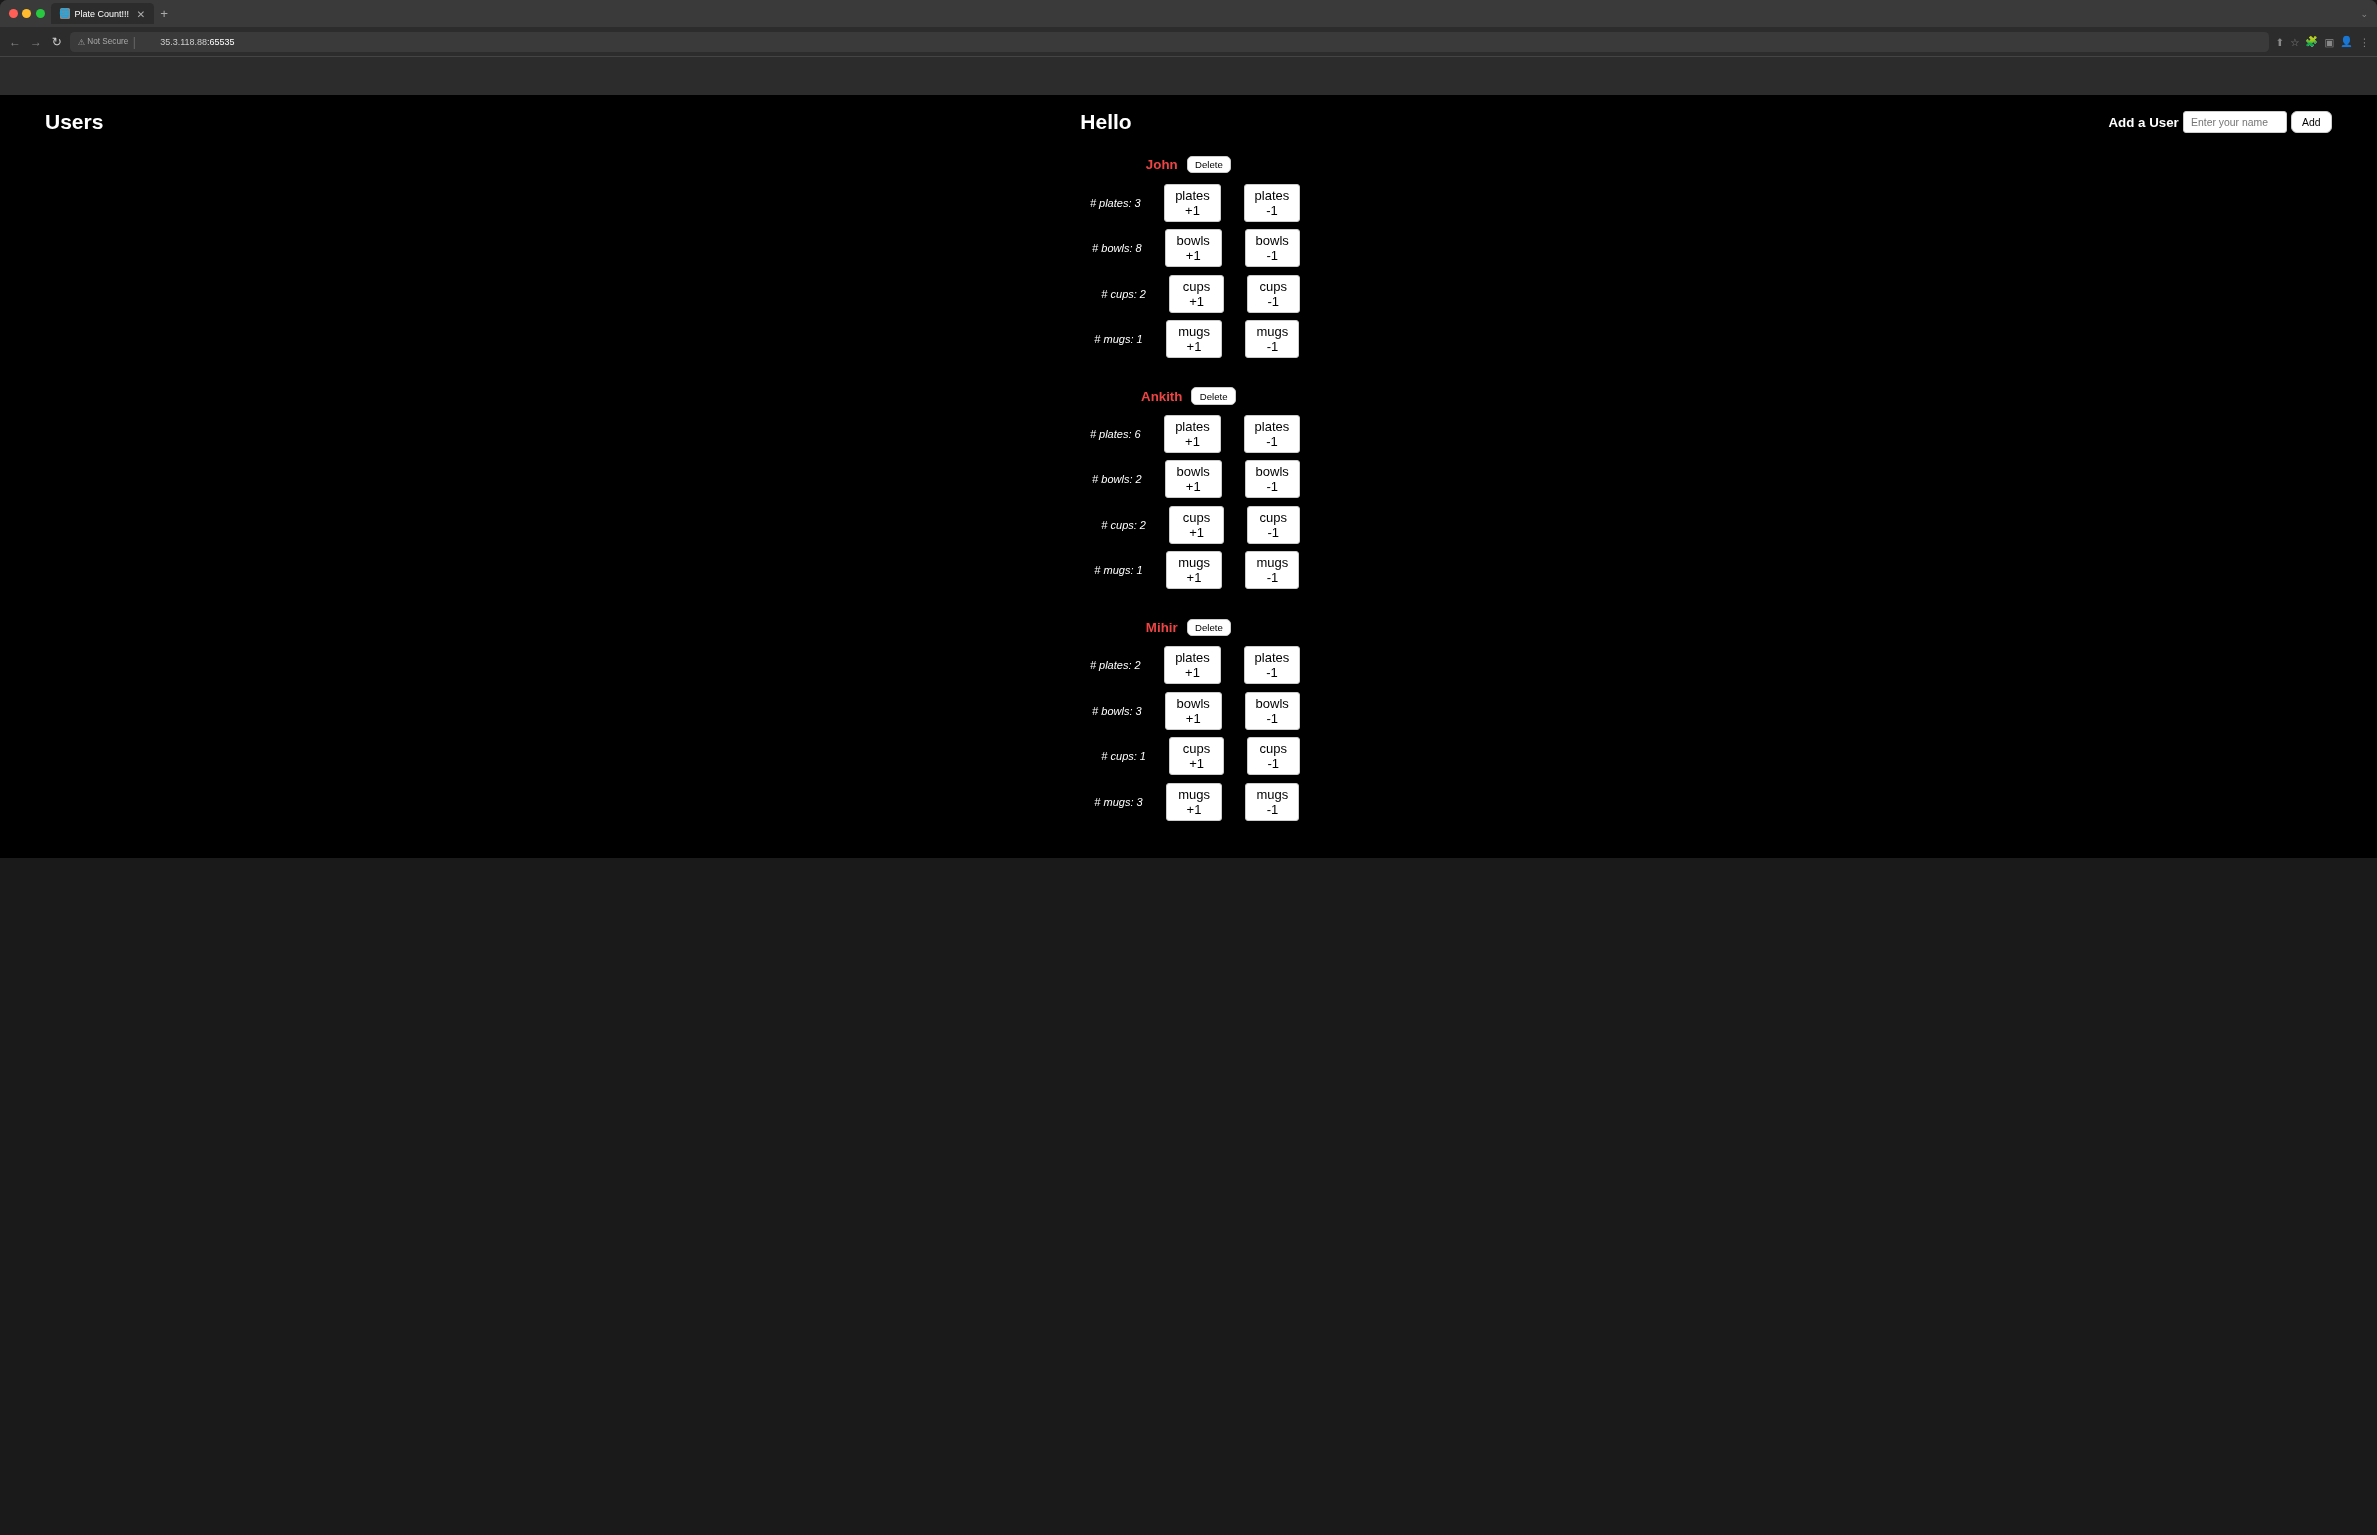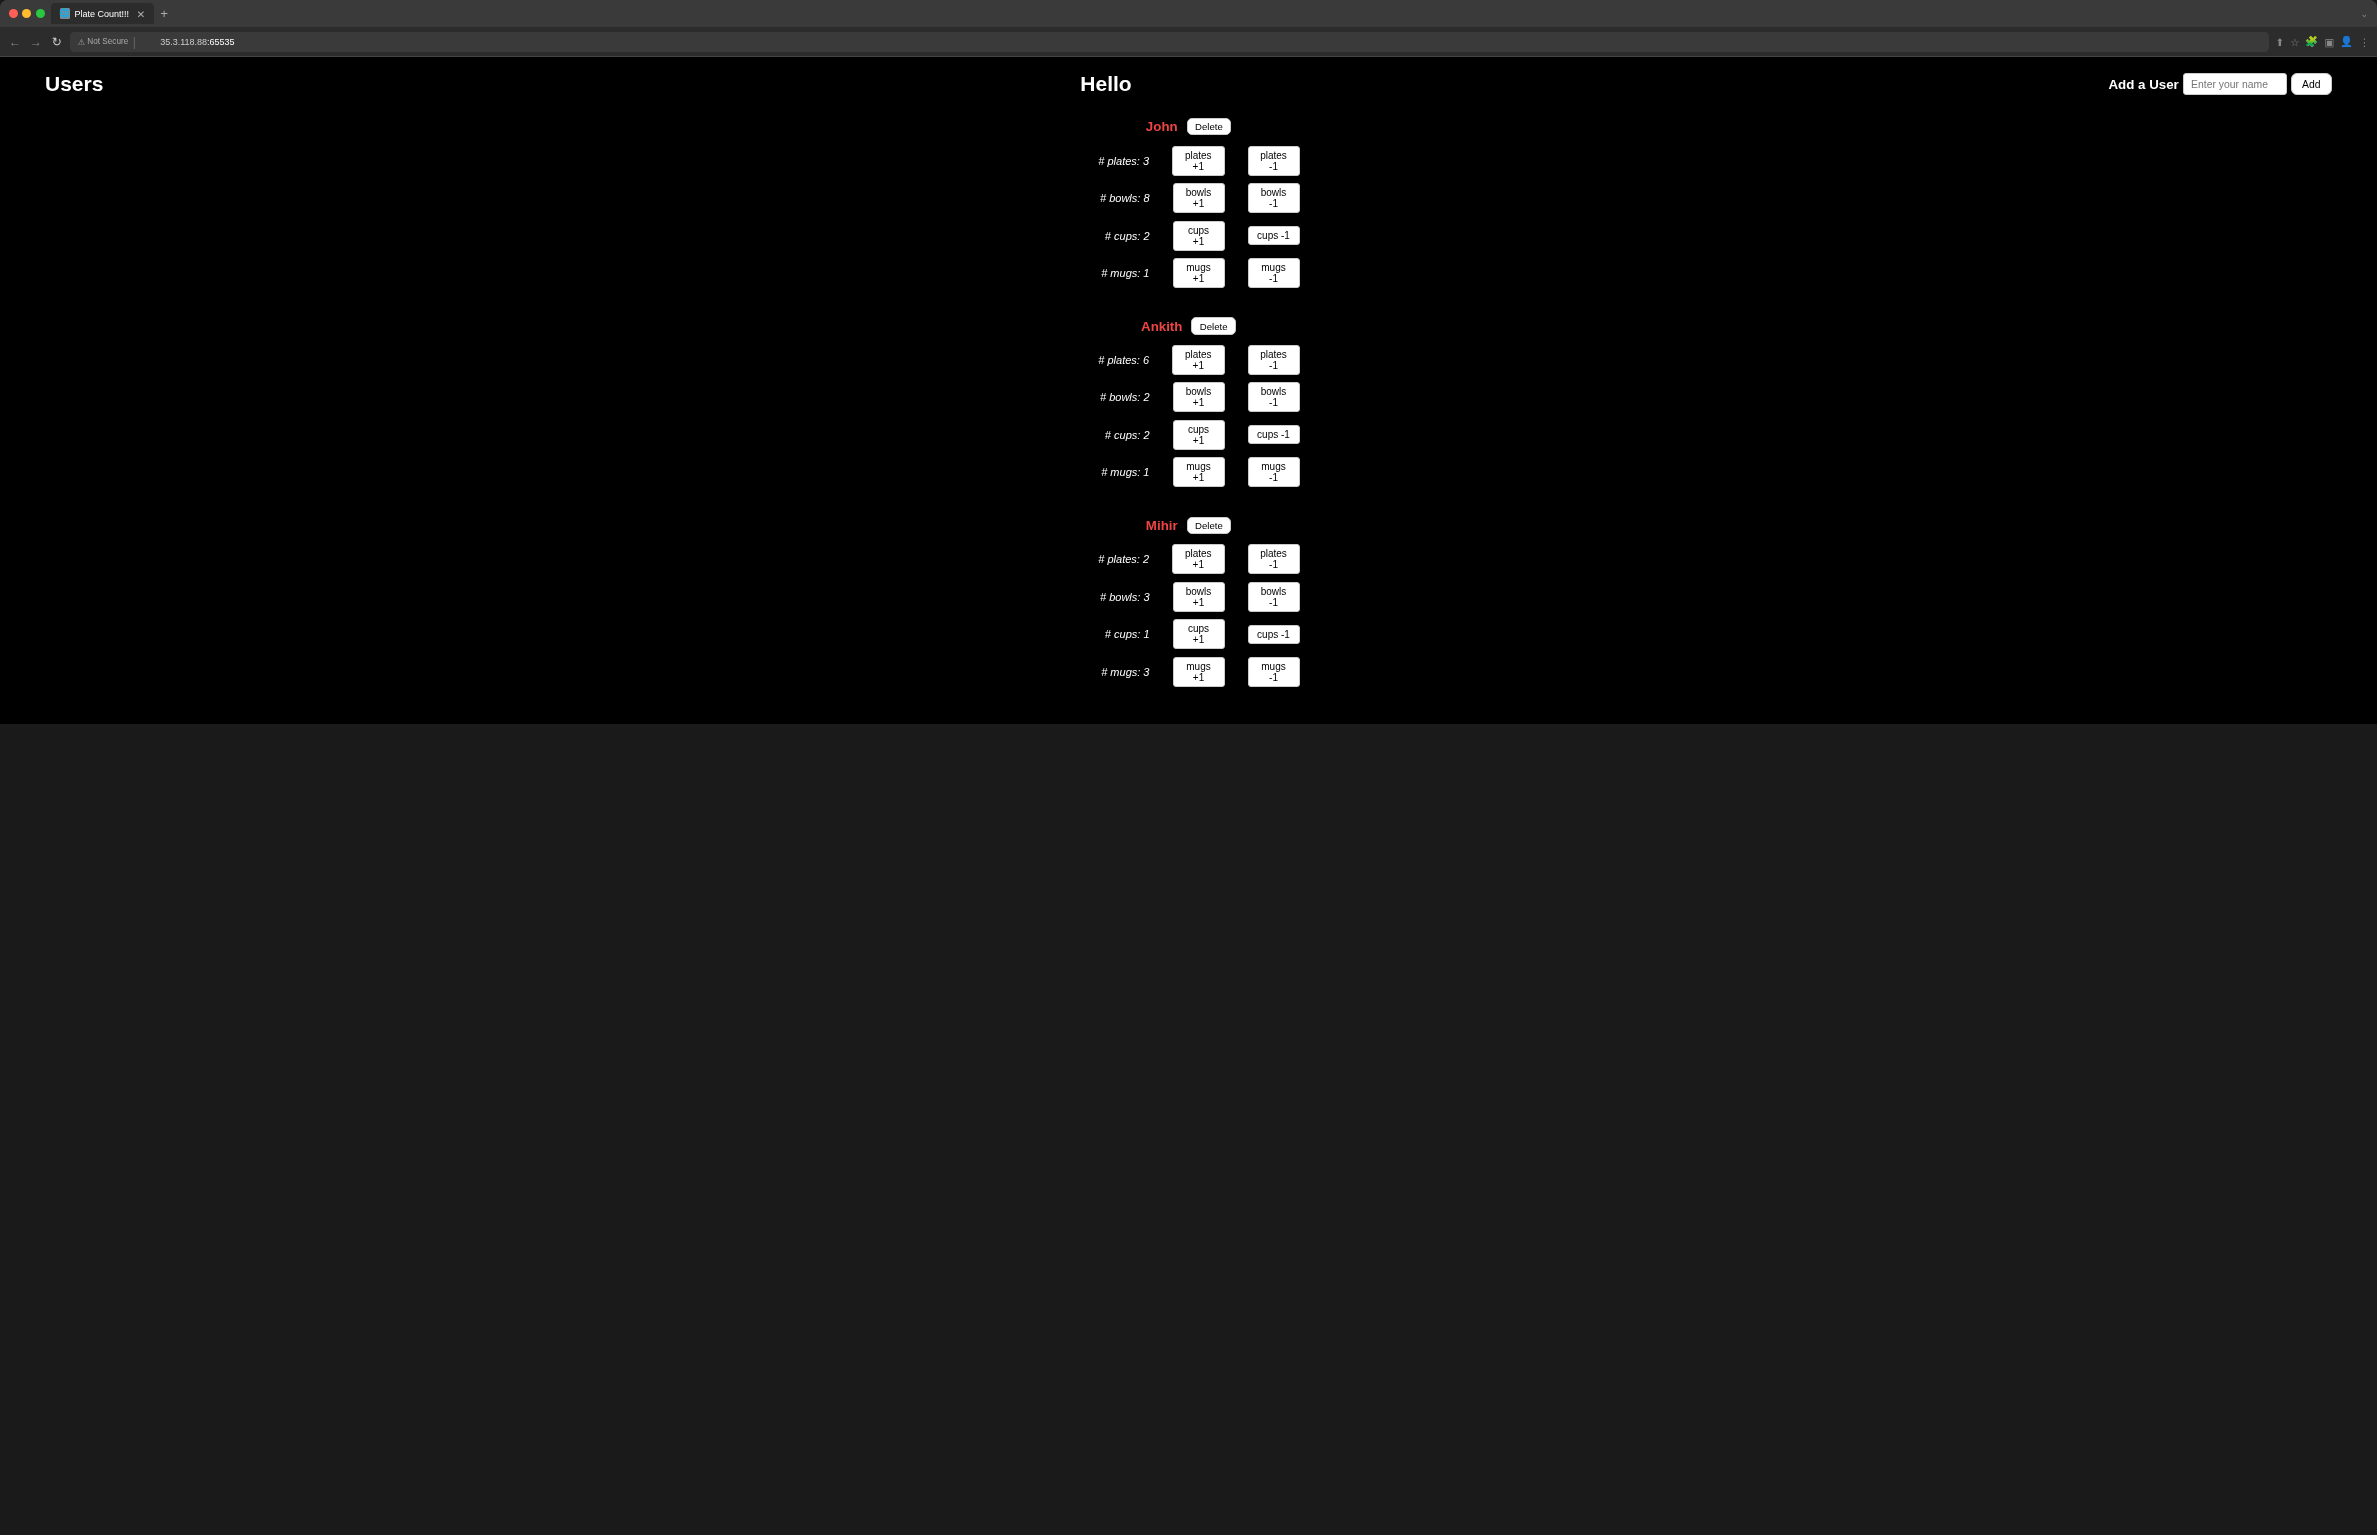--- a/index.html
+++ b/index.html
@@ -146,20 +146,21 @@
       font-size: 10.4px;
       cursor: pointer;
     }
 
     
     .page-content {
       background: #000;
       padding: 15px 30px 30px;
       min-height: 474px;
       color: #fff;
+      margin-top: 38px;
     }
 
     
     .page-header {
       display: flex;
       align-items: center;
       justify-content: space-between;
       margin-bottom: 22px;
       padding: 0 15px;
     }
@@ -259,21 +260,21 @@
       color: #fff;
       width: 82px;
       text-align: right;
     }
 
     .item-btn {
       background: #fff;
       border: 0.7px solid #ccc;
       border-radius: 3px;
       padding: 3px 7.4px;
-      font-size: 10px;
+      font-size: 13px;
       cursor: pointer;
       color: #000;
       min-width: 52px;
       text-align: center;
     }
   </style>
 </head>
 <body>
 
 <div class="browser-chrome">

